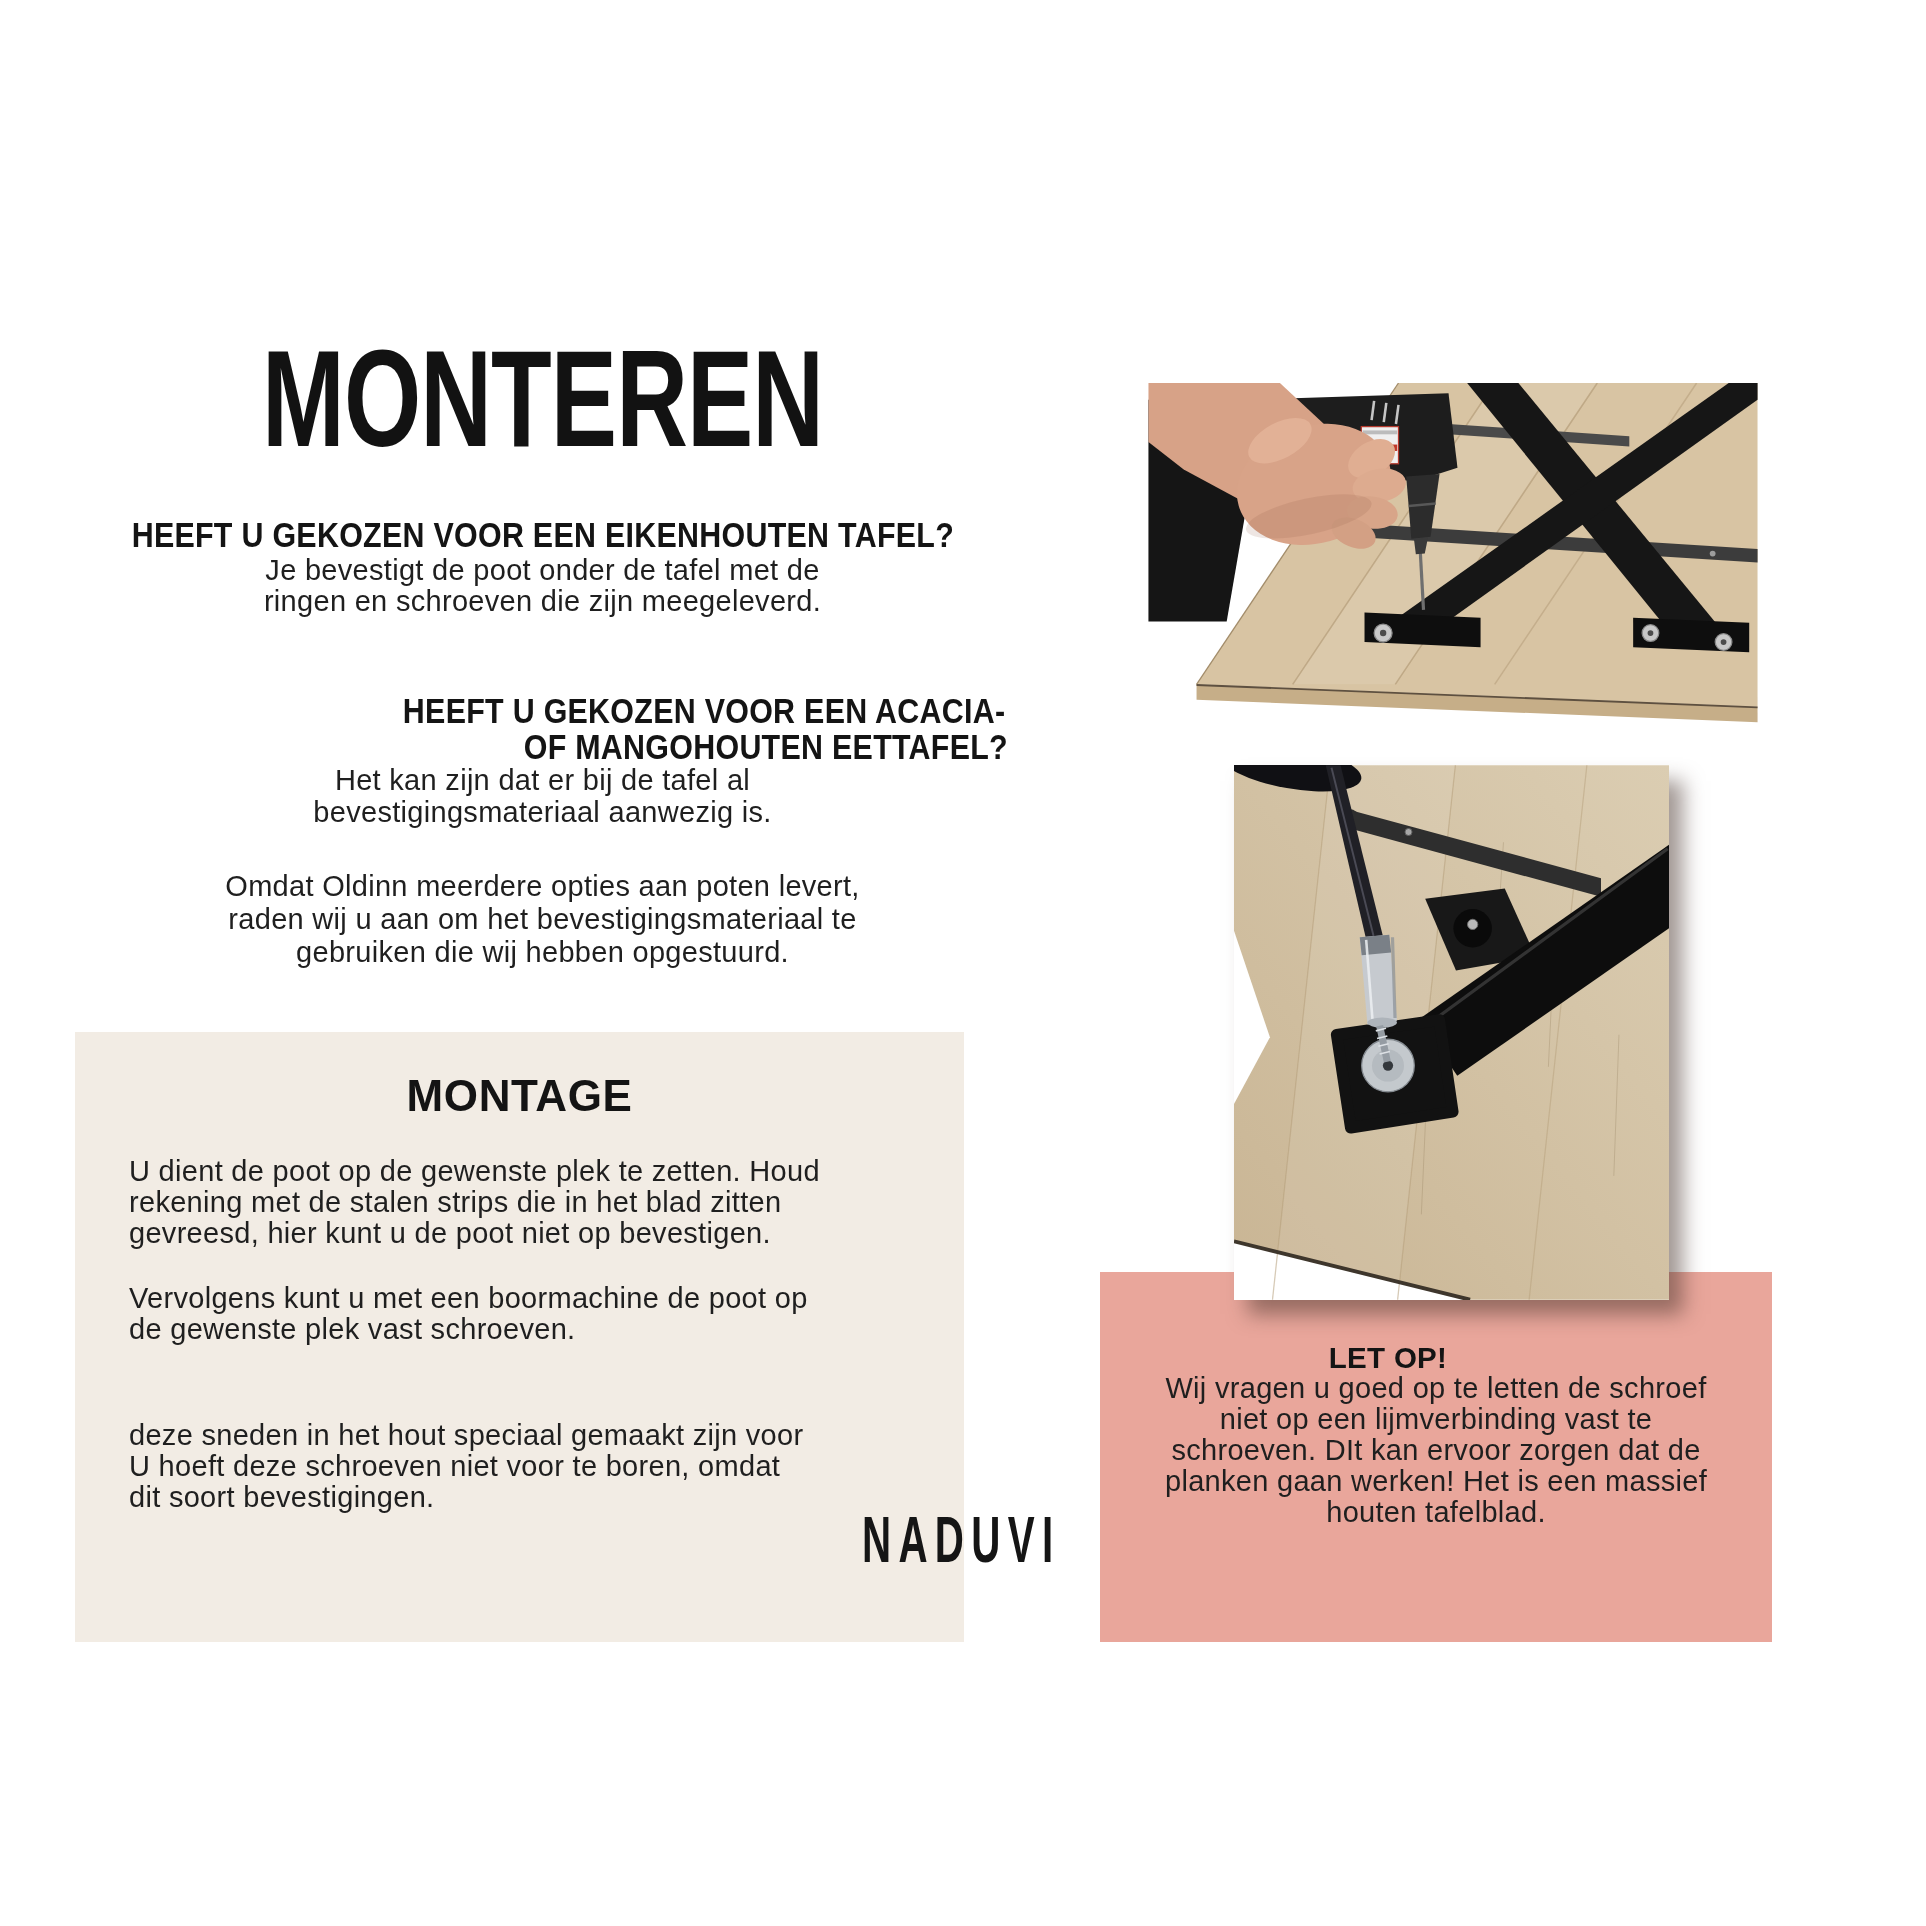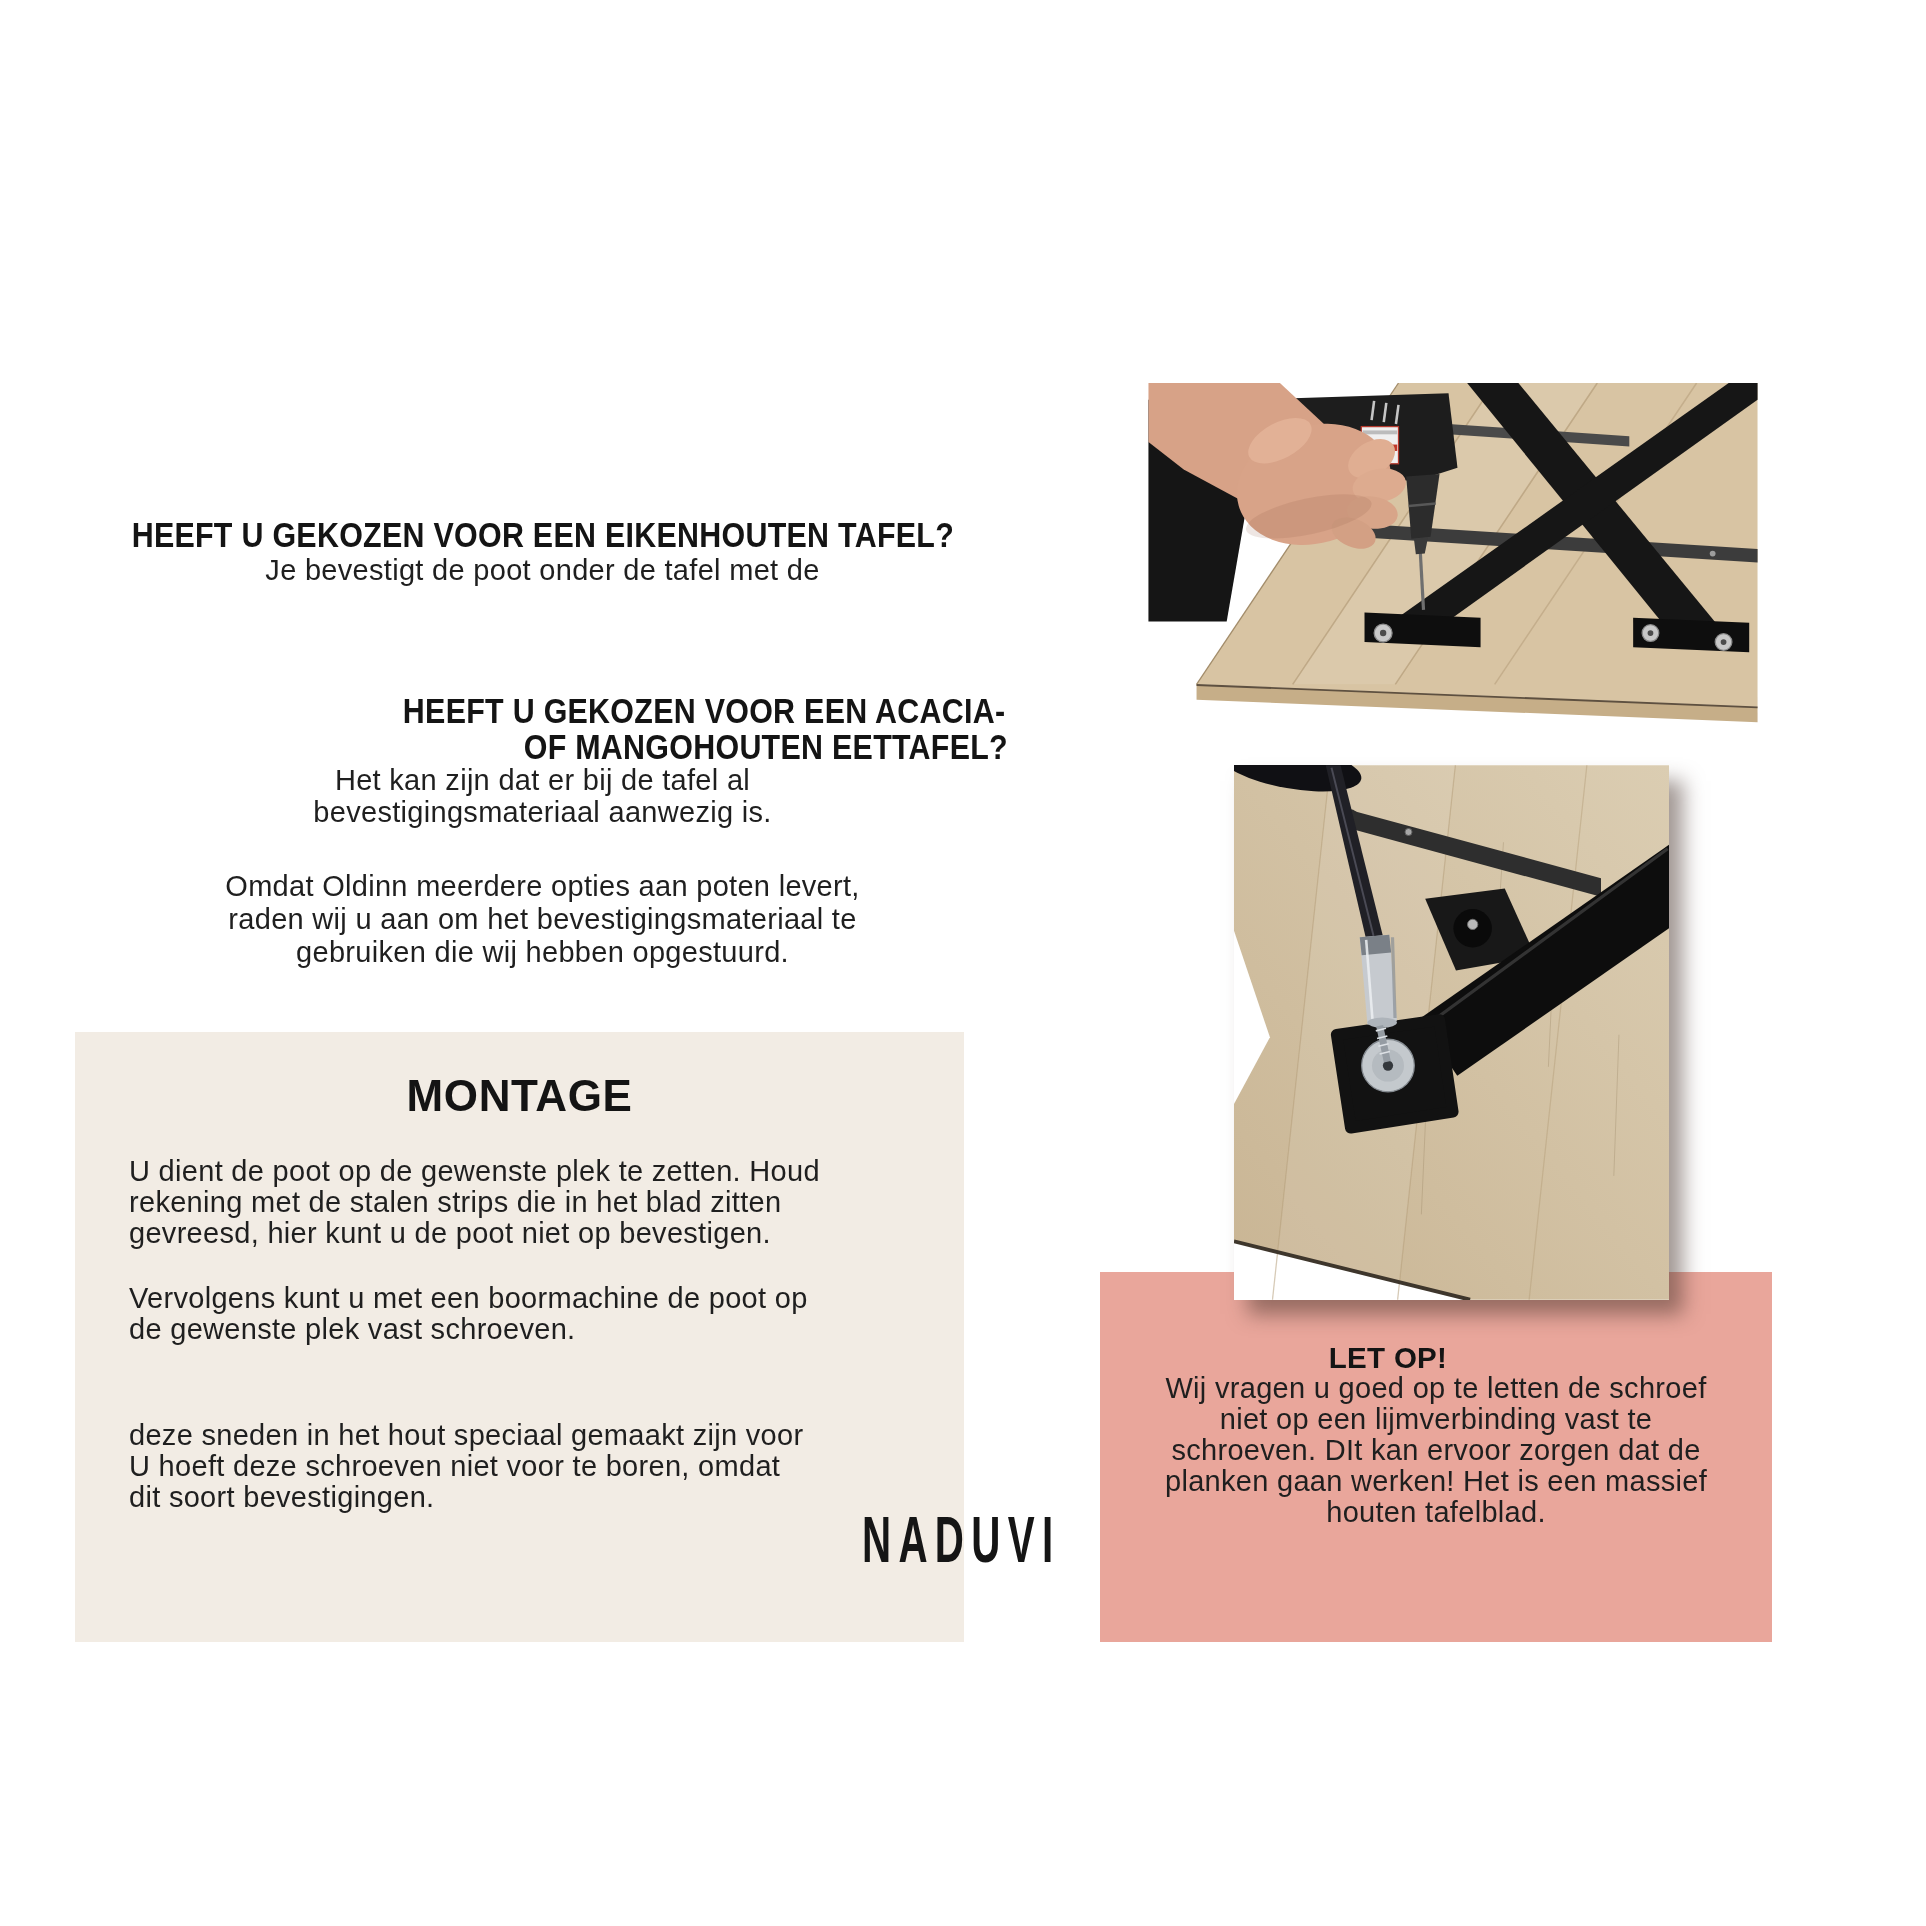--- a/index.html
+++ b/index.html
@@ -23,26 +23,30 @@
         transform:scaleX(0.63);transform-origin:0 50%;}
   .photo{background:#ffffff;overflow:hidden;}
   .photo svg{display:block;width:100%;height:100%;}
   .shadowed{box-shadow:14px 15.4px 19px rgba(70,50,42,0.5);}
 </style>
 </head>
 <body>
 
 <div id="page">
 
+  <div class="abs ctr title" style="left:64px;top:329px;width:957px;">
+    <span class="title-in">MONTEREN</span>
+  </div>
 
   <div class="abs ctr hd" style="left:32px;top:517px;width:1021px;">
     <span class="hd-in">HEEFT U GEKOZEN VOOR EEN EIKENHOUTEN TAFEL?</span>
   </div>
   <div class="abs ctr bd lh48" style="left:64px;top:555px;width:957px;">
     <div>Je bevestigt de poot onder de tafel met de</div>
+    <div>ringen en schroeven die zijn meegeleverd.</div>
   </div>
 
   <div class="abs ctr hd" style="left:64px;top:693px;width:957px;text-align:right;">
     <div><span class="hd-in">HEEFT U GEKOZEN VOOR EEN ACACIA-</span></div>
     <div><span class="hd-in">OF MANGOHOUTEN EETTAFEL?</span></div>
   </div>
   <div class="abs ctr bd lh50" style="left:64px;top:764px;width:957px;">
     <div>Het kan zijn dat er bij de tafel al</div>
     <div>bevestigingsmateriaal aanwezig is.</div>
   </div>

